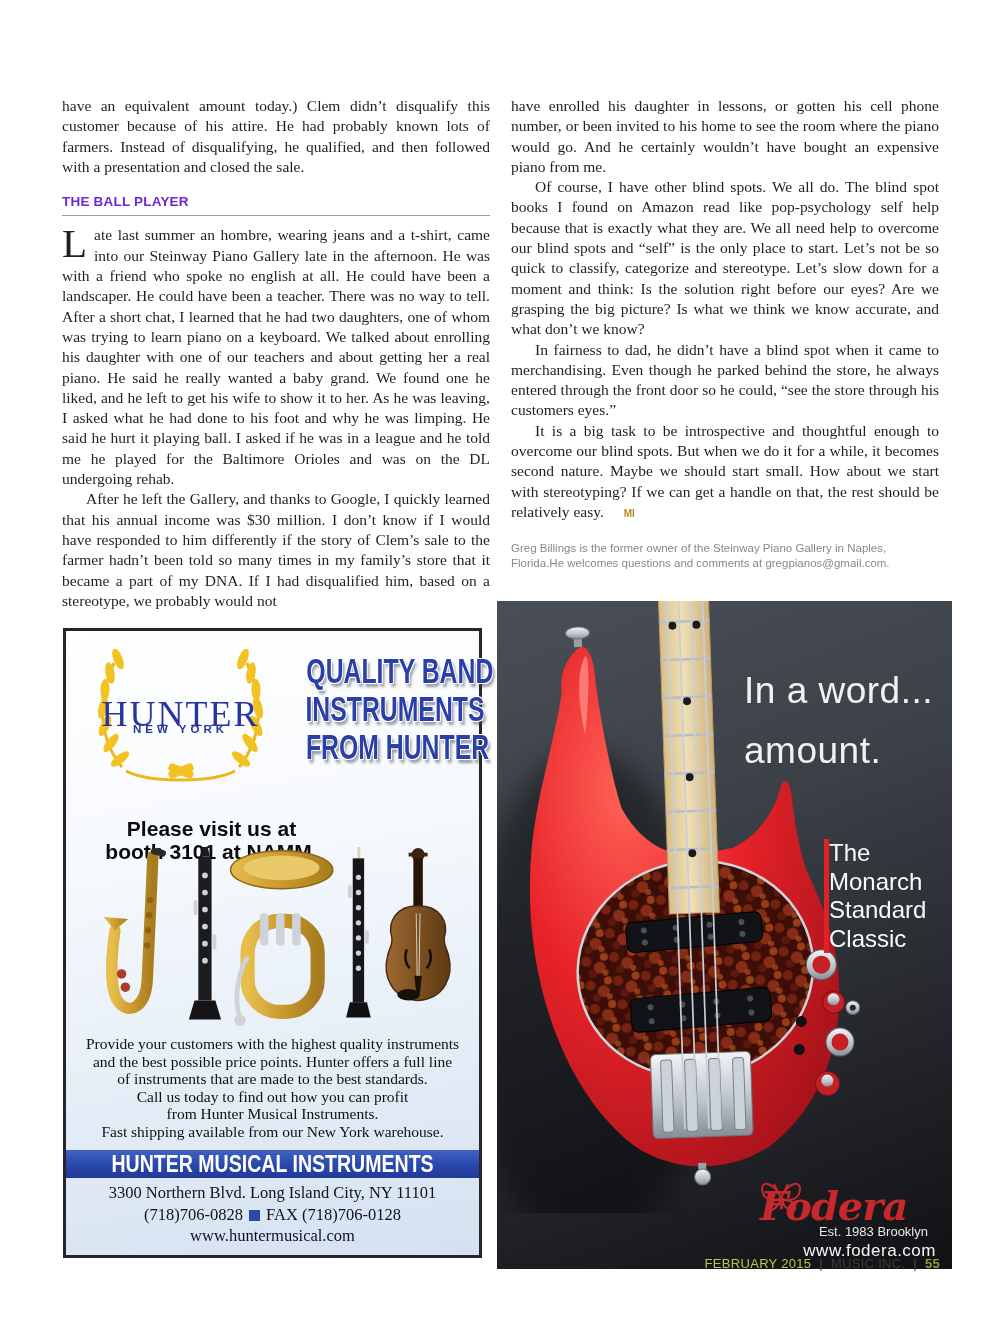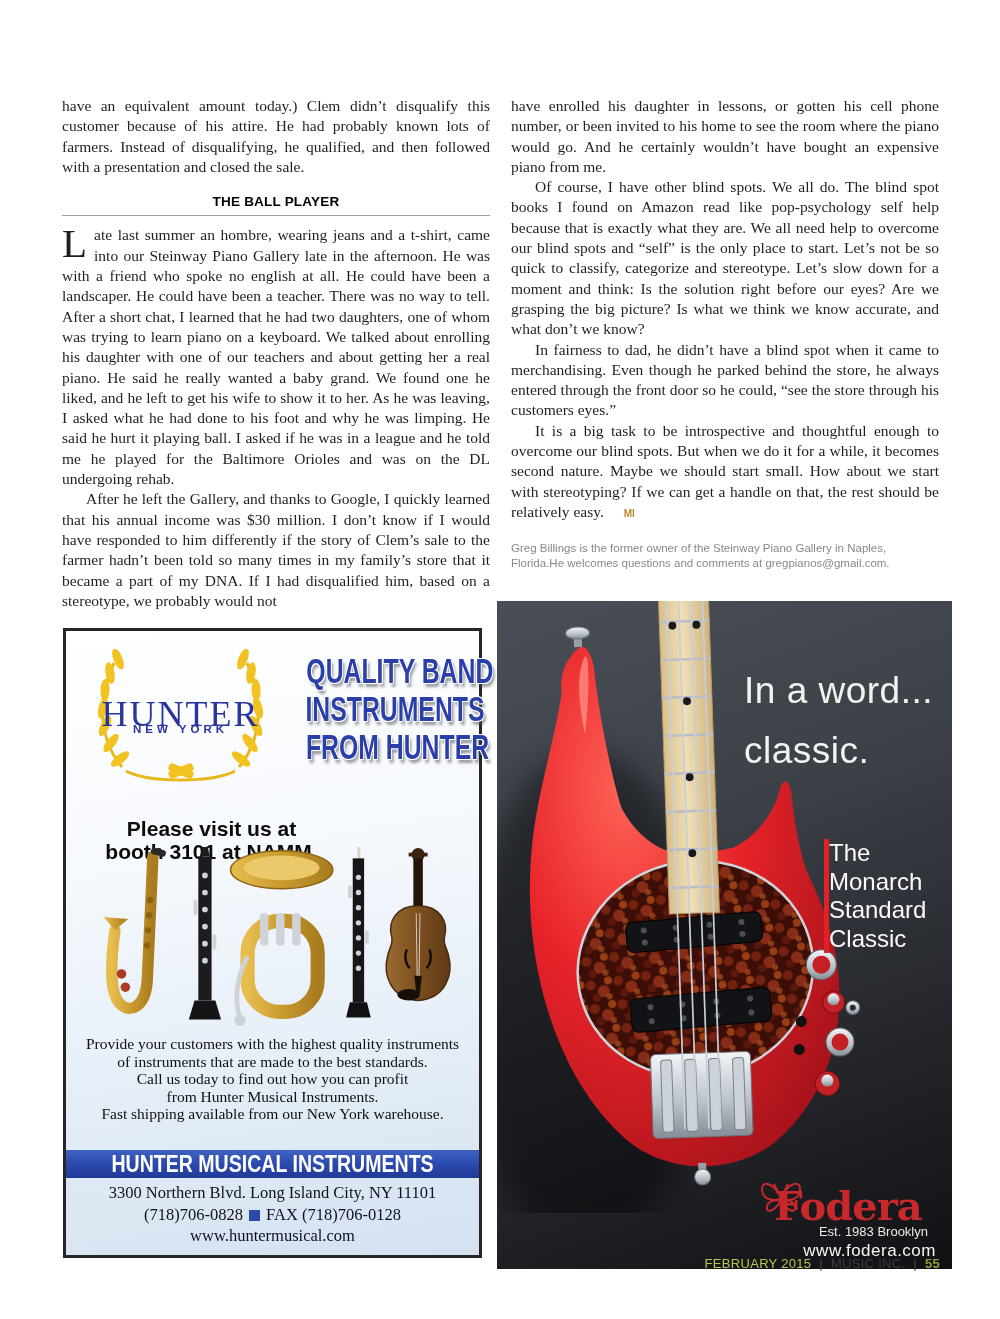--- a/index.html
+++ b/index.html
@@ -6,21 +6,21 @@
   .page{position:relative;width:1000px;height:1319px;background:#ffffff;overflow:hidden;
         font-family:"Liberation Serif",serif;}
 
   
   .article-cols{position:absolute;left:62px;top:96px;width:878px;display:flex;gap:21px;}
   .col{width:428px;font-size:15.5px;line-height:20.3px;color:#1f1f1f;text-align:justify;}
   .col p{margin:0;}
   .ind{text-indent:24px;}
   .section-header{margin:15px 0 9px 0;padding-bottom:3px;border-bottom:1px solid #9aa0a6;
       font-family:"Liberation Sans",sans-serif;font-weight:bold;font-size:13.5px;
-      letter-spacing:.2px;color:#000000;text-align:center;}
+      letter-spacing:.2px;color:#6d28d9;text-align:left;}
   .dropcap{float:left;font-size:41px;line-height:33px;padding:2px 7px 0 0;color:#1f1f1f;}
   .mi{font-family:"Liberation Sans",sans-serif;font-weight:bold;font-size:10px;color:#b98b2f;margin-left:16px;}
   .byline-note{margin-top:17px;font-family:"Liberation Sans",sans-serif;font-size:11.5px;
       line-height:15px;color:#85898d;text-align:left;}
 
   
   .hunter-ad{position:absolute;left:63px;top:628px;width:419px;height:630px;box-sizing:border-box;
       border:3px solid #26262a;
       background:linear-gradient(170deg,#ffffff 0%,#f6f9fd 35%,#e4edf7 70%,#d4e1f0 100%);}
   .hunter-logo{position:absolute;left:12px;top:18px;width:205px;height:165px;}
@@ -51,22 +51,22 @@
   
   .fodera-ad{position:absolute;left:497px;top:601px;width:455px;height:668px;overflow:hidden;
       background:linear-gradient(160deg,#4a4f57 0%,#3c4047 35%,#24262b 70%,#101114 100%);}
   .fodera-tagline{position:absolute;left:247px;top:60px;color:#f2f3f1;
       font-family:"Liberation Sans",sans-serif;font-size:37px;line-height:60px;font-weight:400;letter-spacing:.5px;}
   .fodera-product{position:absolute;left:327px;top:238px;border-left:5px solid #e02127;
       color:#fafafa;font-family:"Liberation Sans",sans-serif;
       font-size:24px;line-height:28.5px;font-weight:400;}
   .fodera-logo{position:absolute;right:14px;bottom:8px;width:178px;text-align:center;}
   .fodera-logo .fly{position:absolute;left:-2px;top:-8px;}
-  .fodera-logo .brand{font-family:"DejaVu Serif",serif;font-weight:bold;
-      font-size:40px;line-height:44px;color:#c8282c;letter-spacing:-1px;text-align:center;margin-right:2px;}
+  .fodera-logo .brand{font-family:"DejaVu Serif",serif;font-style:italic;font-weight:bold;
+      font-size:40px;line-height:44px;color:#c8282c;letter-spacing:-1px;text-align:left;margin-right:2px;}
   .fodera-logo .est{font-family:"Liberation Sans",sans-serif;font-size:13px;color:#e8e8e6;
       text-align:right;margin:-4px 10px 2px 0;}
   .fodera-logo .site{font-family:"Liberation Sans",sans-serif;font-size:17px;color:#f4f4f2;
       letter-spacing:.5px;text-align:right;margin-right:2px;}
 
   
   .page-footer{position:absolute;left:0;right:60px;top:1256px;text-align:right;
       font-family:"Liberation Sans",sans-serif;font-size:13px;letter-spacing:.3px;color:#3c3c3c;}
   .page-footer .issue{color:#b5c74e;}
   .page-footer .sep{color:#4a4a4a;margin:0 4px;}
@@ -211,20 +211,21 @@
         <path d="M352,112 C355,120 353,128 349,132" stroke="#120a04" stroke-width="2.5" fill="none"></path>
         <path d="M336,140 L344,140 L342,158 L338,158 Z" fill="#1a1008"></path>
         <line x1="338" y1="74" x2="339" y2="140" stroke="#d9d4c4" stroke-width="1"></line>
         <line x1="342" y1="74" x2="341" y2="140" stroke="#d9d4c4" stroke-width="1"></line>
         <ellipse cx="330" cy="160" rx="12" ry="6" fill="#17100a"></ellipse>
       </g>
     </svg>
 
     <div class="hunter-body">
       <div>Provide your customers with the highest quality instruments</div>
+      <div>and the best possible price points.  Hunter offers a full line</div>
       <div>of instruments that are made to the best standards.</div>
       <div>Call us today to find out how you can profit</div>
       <div>from Hunter Musical Instruments.</div>
       <div>Fast shipping available from our New York warehouse.</div>
     </div>
 
     <div class="hunter-banner">
       <span class="bt">HUNTER MUSICAL INSTRUMENTS</span>
     </div>
 
@@ -374,21 +375,21 @@
           <rect x="86" y="30" width="8" height="12" fill="#9aa0a8"></rect>
           <ellipse cx="90" cy="28" rx="12" ry="6" fill="url(#chromeV)" stroke="#6a7076"></ellipse>
           <rect x="192" y="562" width="8" height="12" fill="#9aa0a8"></rect>
           <circle cx="196" cy="576" r="8" fill="url(#chromeV)" stroke="#6a7076"></circle>
         </g>
       </g>
     </svg>
 
     <div class="fodera-tagline">
       <div>In a word...</div>
-      <div>classic.</div>
+      <div>amount.</div>
     </div>
 
     <div class="fodera-product">
       <div>The</div>
       <div>Monarch</div>
       <div>Standard</div>
       <div>Classic</div>
     </div>
 
     <div class="fodera-logo">

